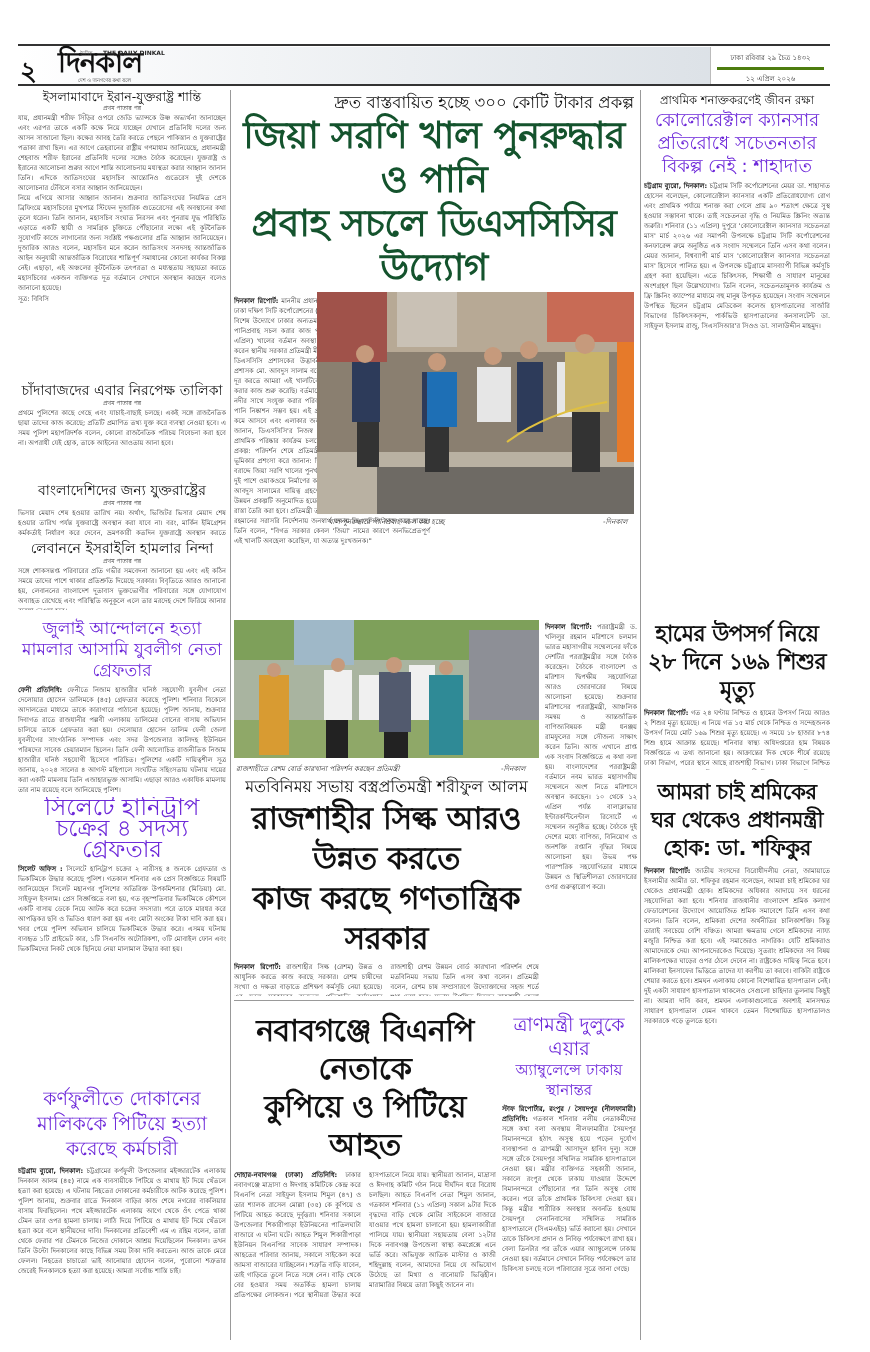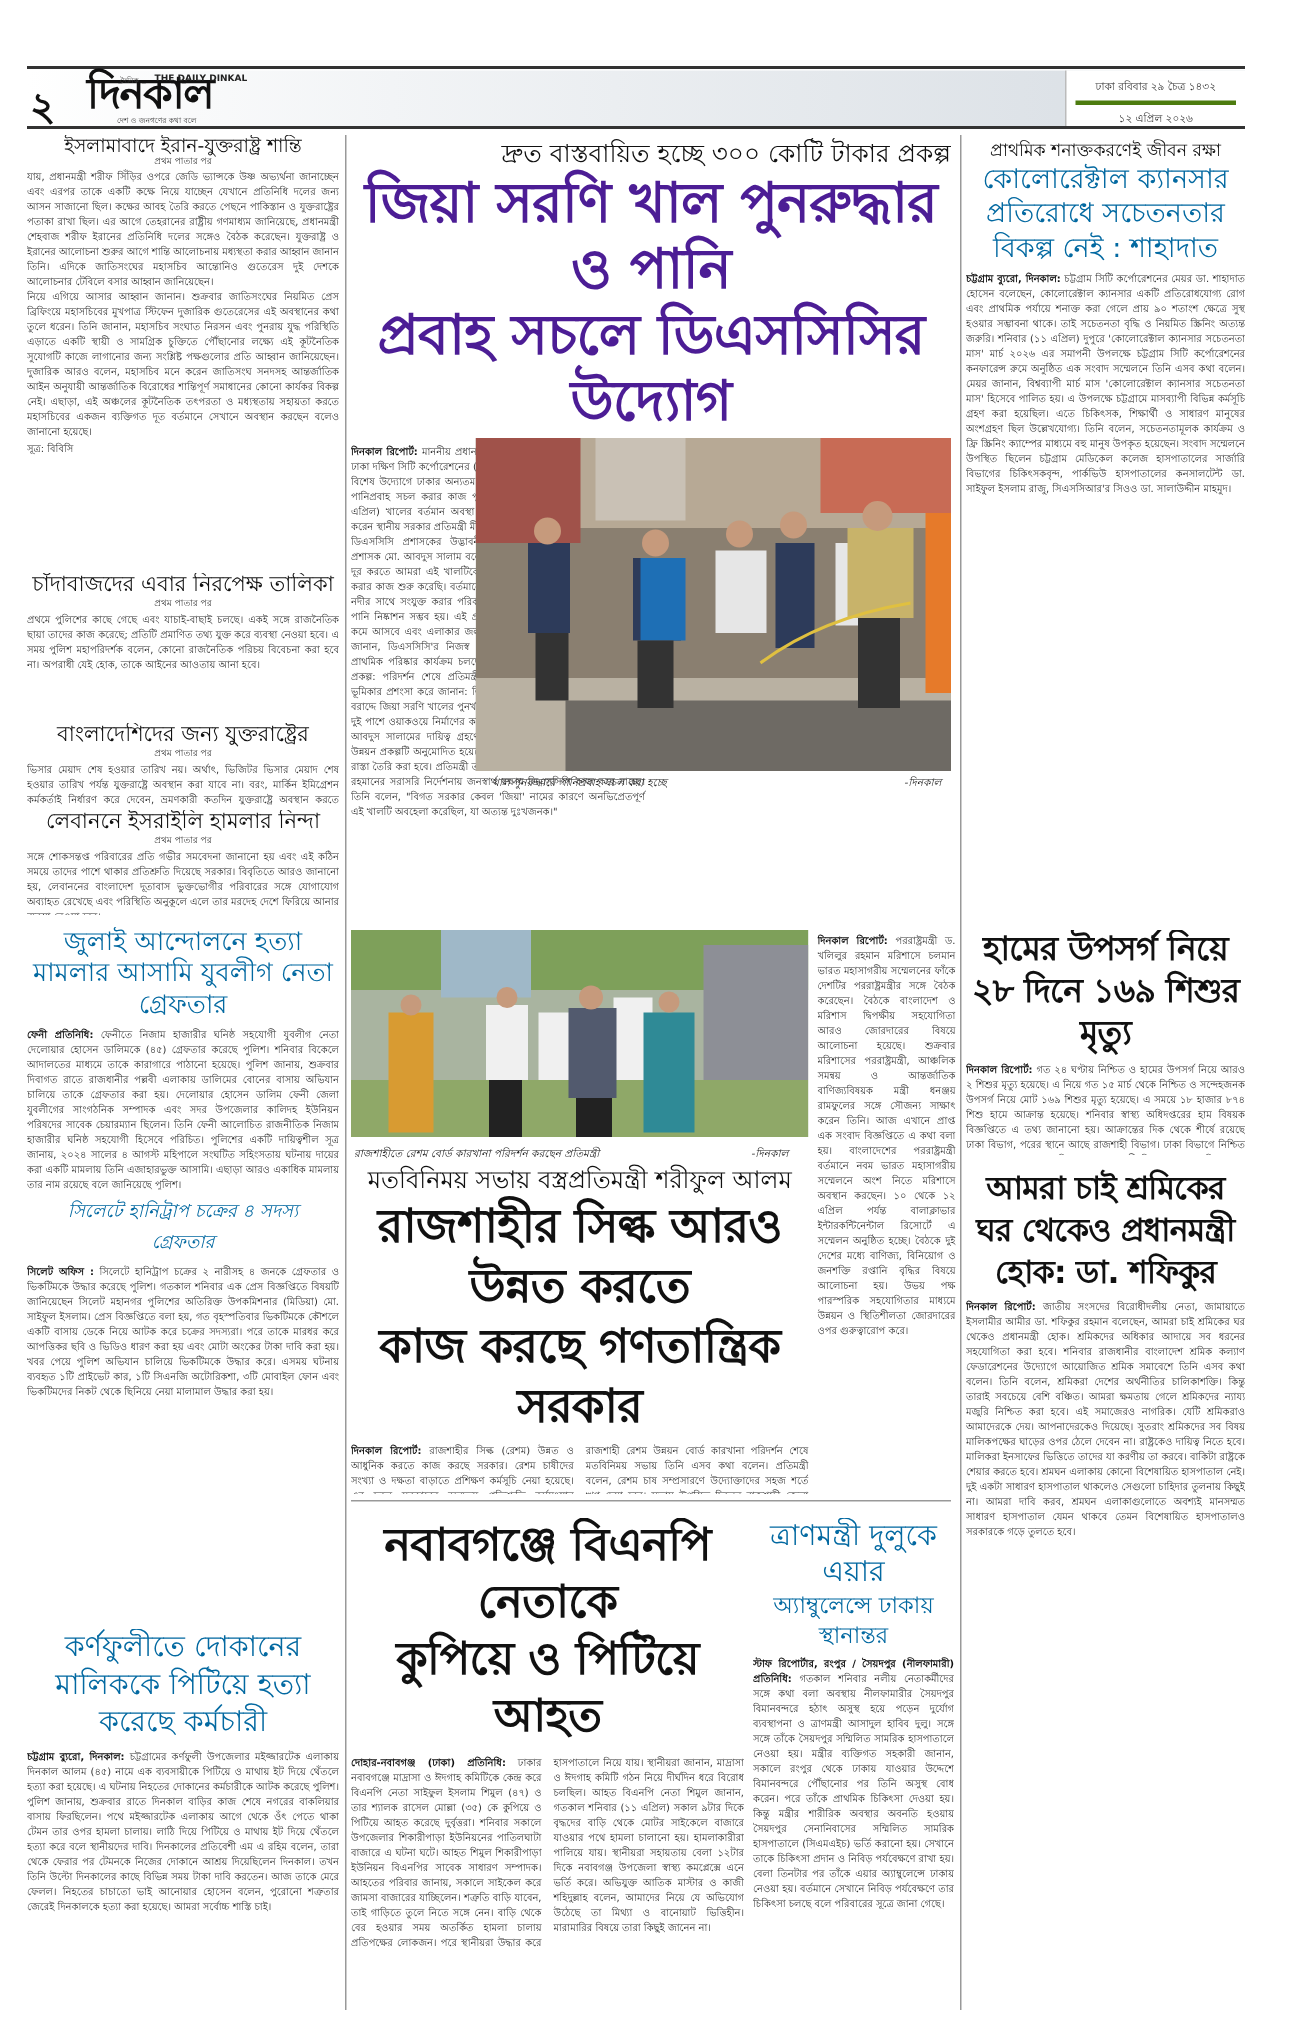--- a/index.html
+++ b/index.html
@@ -14,23 +14,23 @@
   .logo-en { position: absolute; left: 85px; top: 2px; font-size: 6px; font-weight: bold; color: #222; }
   .logo-small { position: absolute; left: 62px; top: 3px; font-size: 5px; color: #444; }
   .tagline { position: absolute; left: 60px; top: 30px; font-size: 5px; color: #333; }
   .datebox { position: absolute; right: 0; top: 0; width: 120px; height: 37px; background: #fff; border-left: 1px solid #bbb; text-align: center; font-size: 7px; color: #333; }
   .datebox .d1 { padding-top: 5px; border-bottom: 3px solid #4d7c0f; margin: 0 6px; padding-bottom: 3px; }
   .datebox .d2 { padding-top: 3px; }
   .underline { position: absolute; left: 0; top: 84px; width: 812px; height: 2px; background: #333; }
 
   .art { position: absolute; overflow: hidden; }
   .h-sm { text-align: center; font-size: 12px; color: #111; line-height: 14px; }
-  .h-md { text-align: center; font-size: 19px; color: #0369a1; line-height: 23px; font-weight: normal; }
+  .h-md { text-align: center; font-size: 19px; color: #6d28d9; line-height: 23px; font-weight: normal; }
   .h-lg { text-align: center; font-size: 30px; font-weight: bold; color: #111; line-height: 36px; letter-spacing: -0.5px; }
-  .h-xl { text-align: center; font-size: 37px; font-weight: bold; color: #4c1d95; line-height: 44px; letter-spacing: -0.5px; }
+  .h-xl { text-align: center; font-size: 37px; font-weight: bold; color: #14532d; line-height: 44px; letter-spacing: -0.5px; }
   .cont { text-align: center; font-size: 6px; color: #333; line-height: 8px; margin-bottom: 1px; }
   .body { font-size: 6.6px; line-height: 10px; color: #333; text-align: justify; }
   .body b { color: #111; }
   .src { font-size: 6.6px; color: #333; }
   .colrule { position: absolute; width: 1px; background: #999; }
   .photo { position: absolute; overflow: hidden; }
   .caption { position: absolute; font-size: 7px; font-style: italic; color: #222; }
   .credit { position: absolute; font-size: 7px; font-style: italic; color: #222; }
   .hrule { position: absolute; height: 1px; background: #999; }
 </style>
@@ -76,21 +76,21 @@
   <div class="art" style="left:0; top:540px; width:208px; height:70px;">
     <div class="h-sm" style="font-size:14px; line-height:17px;">লেবাননে ইসরাইলি হামলার নিন্দা</div>
     <div class="cont">প্রথম পাতার পর</div>
     <p class="body">সঙ্গে শোকসন্তপ্ত পরিবারের প্রতি গভীর সমবেদনা জানানো হয় এবং এই কঠিন সময়ে তাদের পাশে থাকার প্রতিশ্রুতি দিয়েছে সরকার। বিবৃতিতে আরও জানানো হয়, লেবাননের বাংলাদেশ দূতাবাস ভুক্তভোগীর পরিবারের সঙ্গে যোগাযোগ অব্যাহত রেখেছে এবং পরিস্থিতি অনুকূলে এলে তার মরদেহ দেশে ফিরিয়ে আনার ব্যবস্থা নেওয়া হবে।</p>
   </div>
   <div class="art" style="left:0; top:618px; width:208px; height:175px;">
     <div class="h-md" style="font-size:17px; line-height:21px;">জুলাই আন্দোলনে হত্যা মামলার আসামি যুবলীগ নেতা গ্রেফতার</div>
     <p class="body" style="margin-top:4px;"><b>ফেনী প্রতিনিধি:</b> <span>ফেনীতে নিজাম হাজারীর ঘনিষ্ঠ সহযোগী যুবলীগ নেতা দেলোয়ার হোসেন ডালিমকে (৪৫) গ্রেফতার করেছে পুলিশ। শনিবার বিকেলে আদালতের মাধ্যমে তাকে কারাগারে পাঠানো হয়েছে। পুলিশ জানায়, শুক্রবার দিবাগত রাতে রাজধানীর পল্লবী এলাকায় ডালিমের বোনের বাসায় অভিযান চালিয়ে তাকে গ্রেফতার করা হয়। দেলোয়ার হোসেন ডালিম ফেনী জেলা যুবলীগের সাংগঠনিক সম্পাদক এবং সদর উপজেলার কালিদহ ইউনিয়ন পরিষদের সাবেক চেয়ারম্যান ছিলেন। তিনি ফেনী আলোচিত রাজনীতিক নিজাম হাজারীর ঘনিষ্ঠ সহযোগী হিসেবে পরিচিত। পুলিশের একটি দায়িত্বশীল সূত্র জানায়, ২০২৪ সালের ৪ আগস্ট মহিপালে সংঘটিত সহিংসতায় ঘটনায় দায়ের করা একটি মামলায় তিনি এজাহারভুক্ত আসামি। এছাড়া আরও একাধিক মামলায় তার নাম রয়েছে বলে জানিয়েছে পুলিশ।</span></p>
   </div>
   <div class="art" style="left:0; top:797px; width:208px; height:255px;">
-    <div class="h-md" style="font-size:12px; line-height:21px; padding:0 20px;font-style:italic;">সিলেটে হানিট্রাপ চক্রের ৪ সদস্য গ্রেফতার</div>
+    <div class="h-md" style="font-size:23px; line-height:21px; padding:0 20px;">সিলেটে হানিট্রাপ চক্রের ৪ সদস্য গ্রেফতার</div>
     <p class="body" style="margin-top:4px;"><b>সিলেট অফিস :</b> <span>সিলেটে হানিট্রাপ চক্রের ২ নারীসহ ৪ জনকে গ্রেফতার ও ভিকটিমকে উদ্ধার করেছে পুলিশ। গতকাল শনিবার এক প্রেস বিজ্ঞপ্তিতে বিষয়টি জানিয়েছেন সিলেট মহানগর পুলিশের অতিরিক্ত উপকমিশনার (মিডিয়া) মো. সাইফুল ইসলাম। প্রেস বিজ্ঞপ্তিতে বলা হয়, গত বৃহস্পতিবার ভিকটিমকে কৌশলে একটি বাসায় ডেকে নিয়ে আটক করে চক্রের সদস্যরা। পরে তাকে মারধর করে আপত্তিকর ছবি ও ভিডিও ধারণ করা হয় এবং মোটা অংকের টাকা দাবি করা হয়। খবর পেয়ে পুলিশ অভিযান চালিয়ে ভিকটিমকে উদ্ধার করে। এসময় ঘটনায় ব্যবহৃত ১টি প্রাইভেট কার, ১টি সিএনজি অটোরিকশা, ৩টি মোবাইল ফোন এবং ভিকটিমদের নিকট থেকে ছিনিয়ে নেয়া মালামাল উদ্ধার করা হয়।</span></p>
   </div>
   <div class="art" style="left:0; top:1086px; width:208px; height:260px;">
     <div class="h-md" style="font-size:19px; line-height:25px;">কর্ণফুলীতে দোকানের মালিককে পিটিয়ে হত্যা করেছে কর্মচারী</div>
     <p class="body" style="margin-top:5px;"><b>চট্টগ্রাম ব্যুরো, দিনকাল:</b> <span>চট্টগ্রামের কর্ণফুলী উপজেলার মইজ্জারটেক এলাকায় দিনকাল আলম (৪৫) নামে এক ব্যবসায়ীকে পিটিয়ে ও মাথায় ইট দিয়ে থেঁতলে হত্যা করা হয়েছে। এ ঘটনায় নিহতের দোকানের কর্মচারীকে আটক করেছে পুলিশ। পুলিশ জানায়, শুক্রবার রাতে দিনকাল বাড়ির কাজ শেষে নগরের বাকলিয়ার বাসায় ফিরছিলেন। পথে মইজ্জারটেক এলাকায় আগে থেকে ওঁৎ পেতে থাকা টেমন তার ওপর হামলা চালায়। লাঠি দিয়ে পিটিয়ে ও মাথায় ইট দিয়ে থেঁতলে হত্যা করে বলে স্থানীয়দের দাবি। দিনকালের প্রতিবেশী এম এ রহিম বলেন, তারা থেকে ফেরার পর টেমনকে নিজের দোকানে আশ্রয় দিয়েছিলেন দিনকাল। তখন তিনি উল্টো দিনকালের কাছে বিভিন্ন সময় টাকা দাবি করতেন। আজ তাকে মেরে ফেলল। নিহতের চাচাতো ভাই আনোয়ার হোসেন বলেন, পুরোনো শত্রুতার জেরেই দিনকালকে হত্যা করা হয়েছে। আমরা সর্বোচ্চ শাস্তি চাই।</span></p>
   </div>
 
   <div class="art" style="left:216px; top:92px; width:400px; height:520px;">
     <div class="h-sm" style="font-size:16.5px; line-height:22px;text-align:right;">দ্রুত বাস্তবায়িত হচ্ছে ৩০০ কোটি টাকার প্রকল্প</div>
     <div class="h-xl">জিয়া সরণি খাল পুনরুদ্ধার ও পানি</div>

